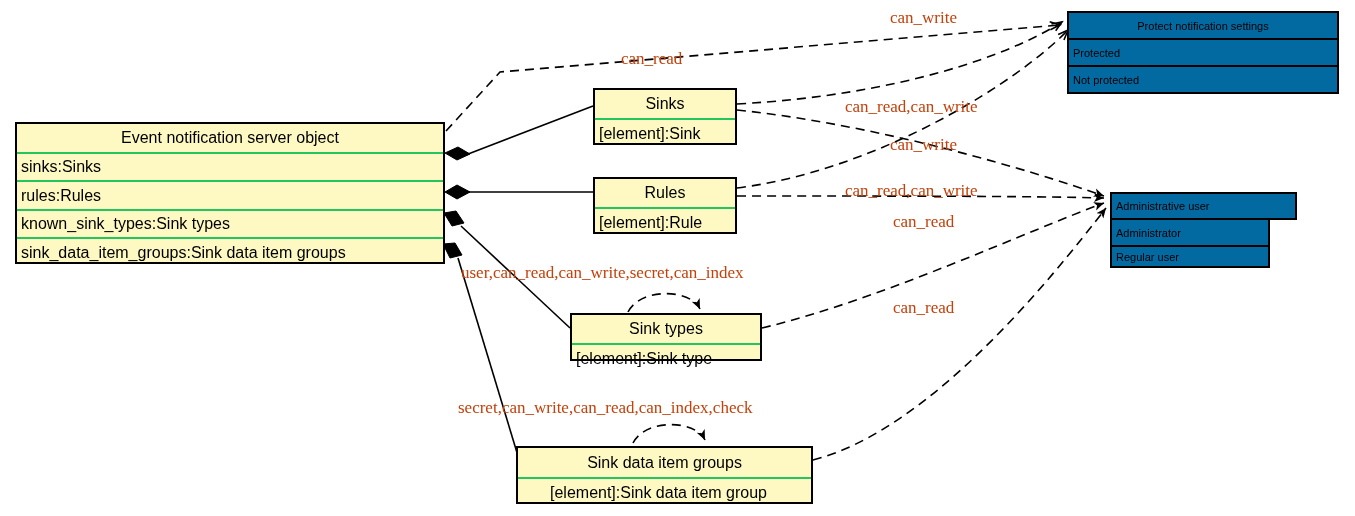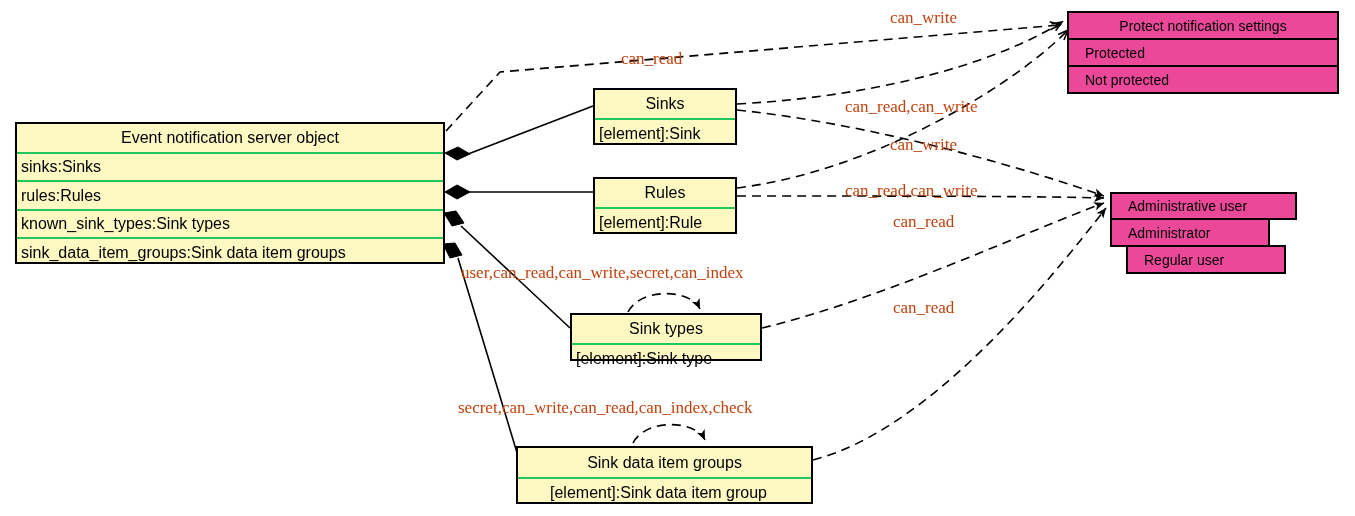--- a/index.html
+++ b/index.html
@@ -10,24 +10,24 @@
   
   .uml{position:absolute;border:2px solid #000;background:#fef9c3;box-sizing:border-box;}
   .uml .row{border-top:2px solid #22c55e;box-sizing:border-box;display:flex;align-items:center;
             font-size:16px;color:#000;padding:0 4px;white-space:nowrap;}
   .uml .row:first-child{border-top:none;}
   .uml .hdr{justify-content:center;font-size:16px;}
   .uml .left{justify-content:flex-start;}
 
   
   .enumbox{position:absolute;}
-  .enumbox .cell{position:absolute;border:2px solid #000;background:#ec4899;box-sizing:border-box;
-                 font-size:14px;display:flex;align-items:center;white-space:nowrap;color:#000;}
+  .enumbox .cell{position:absolute;border:2px solid #000;background:#0369a1;box-sizing:border-box;
+                 font-size:11px;display:flex;align-items:center;white-space:nowrap;color:#000;}
   .enumbox .cell.ctr{justify-content:center;}
-  .enumbox .cell.lft{justify-content:flex-start;padding-left:16px;}
+  .enumbox .cell.lft{justify-content:flex-start;padding-left:4px;}
 
   
   .elabel{position:absolute;font-family:"Liberation Serif", serif;font-size:17px;color:#c2410c;
           white-space:nowrap;}
 </style>
 </head>
 <body>
 
 <div id="stage">
 
@@ -126,16 +126,16 @@
 
   <div class="enumbox" style="left:1067px;top:11px;width:272px;height:110px;">
     <div class="cell ctr" style="left:0;top:0;width:272px;height:29px;">Protect notification settings</div>
     <div class="cell lft" style="left:0;top:27px;width:272px;height:29px;">Protected</div>
     <div class="cell lft" style="left:0;top:54px;width:272px;height:29px;">Not protected</div>
   </div>
 
   <div class="enumbox" style="left:1110px;top:192px;width:187px;height:82px;">
     <div class="cell lft" style="left:0;top:0;width:187px;height:28px;">Administrative user</div>
     <div class="cell lft" style="left:0;top:26px;width:160px;height:29px;">Administrator</div>
-    <div class="cell lft" style="left:16px;top:53px;width:160px;height:29px;">Regular user</div>
+    <div class="cell lft" style="left:0;top:53px;width:160px;height:23px;">Regular user</div>
   </div>
 
 </div>
 
 </body></html>

